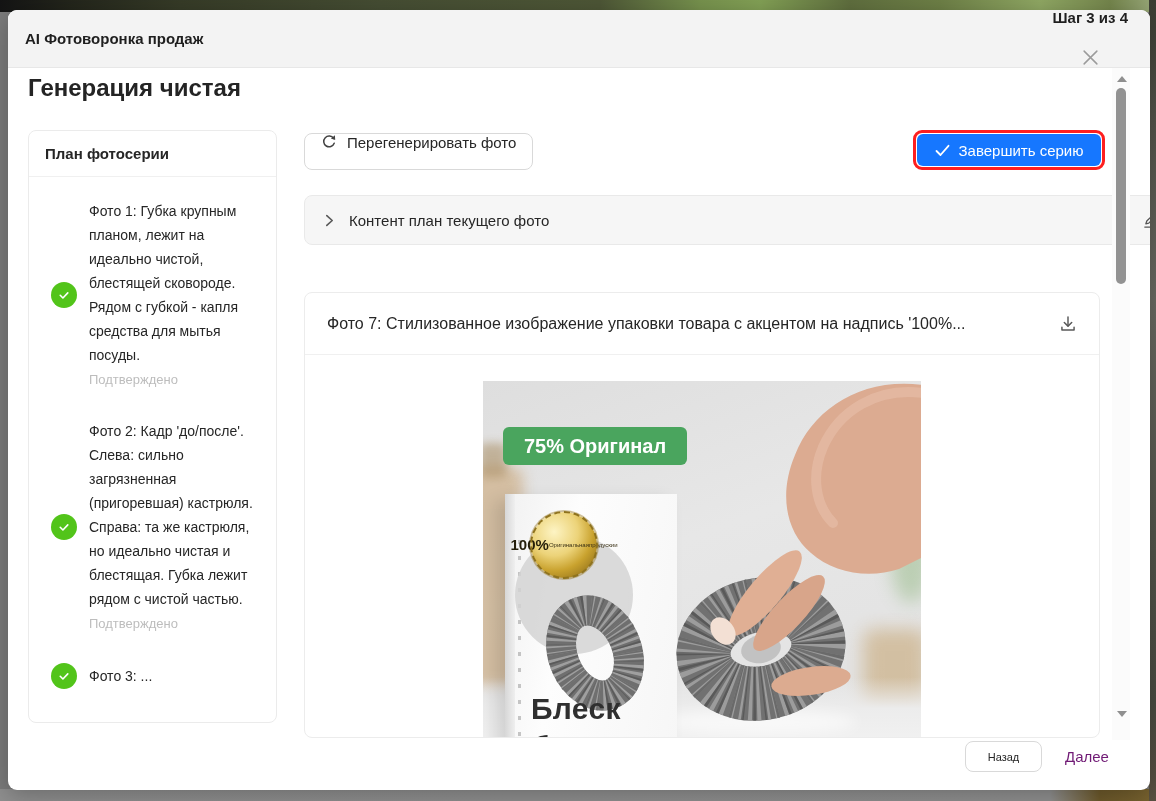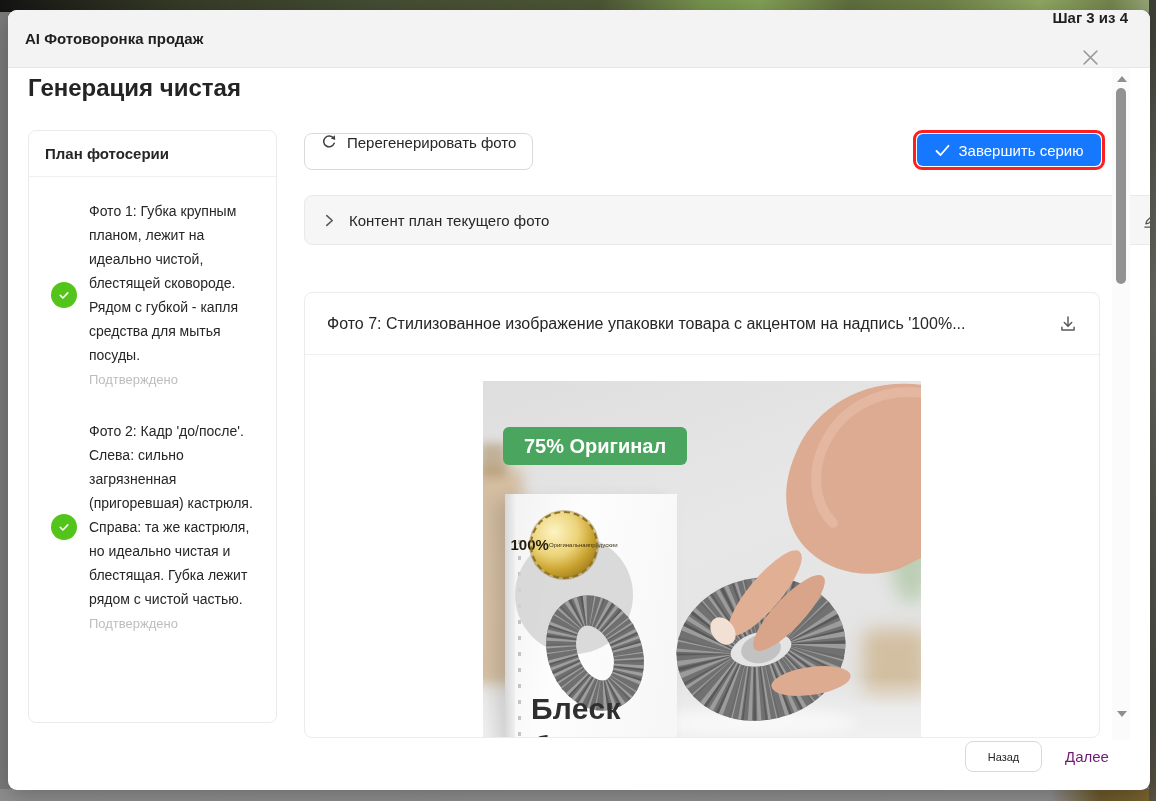--- a/index.html
+++ b/index.html
@@ -156,20 +156,30 @@
             <svg width="14" height="14" viewBox="0 0 26 26">
                 <polyline points="6,13.5 11,18.5 20,9" fill="none" stroke="#fff" stroke-width="3" stroke-linecap="round" stroke-linejoin="round"></polyline>
               </svg>
           </div>
           <div class="plan-body">
             <div class="plan-text">Фото 2: Кадр 'до/после'. Слева: сильно загрязненная (пригоревшая) кастрюля. Справа: та же кастрюля, но идеально чистая и блестящая. Губка лежит рядом с чистой частью.</div>
             <div class="plan-status">Подтверждено</div>
           </div>
         </div>
 
+        <div class="plan-item">
+          <div class="plan-check">
+            <svg width="14" height="14" viewBox="0 0 26 26">
+                <polyline points="6,13.5 11,18.5 20,9" fill="none" stroke="#fff" stroke-width="3" stroke-linecap="round" stroke-linejoin="round"></polyline>
+              </svg>
+          </div>
+          <div class="plan-body">
+            <div class="plan-text">Фото 3: ...</div>
+          </div>
+        </div>
 
       </div>
     </div>
 
     <button id="regen-btn" class="abs">
       <span style="display:flex;">
         <svg width="16" height="16" viewBox="0 0 16 16">
           <path d="M13.2,9.3 A5.4,5.4 0 1 1 12.6,4.4" fill="none" stroke="#434343" stroke-width="1.5" stroke-linecap="round"></path>
           <polygon points="13.9,1.3 14.2,6.0 9.9,4.6" fill="#434343"></polygon>
         </svg>

